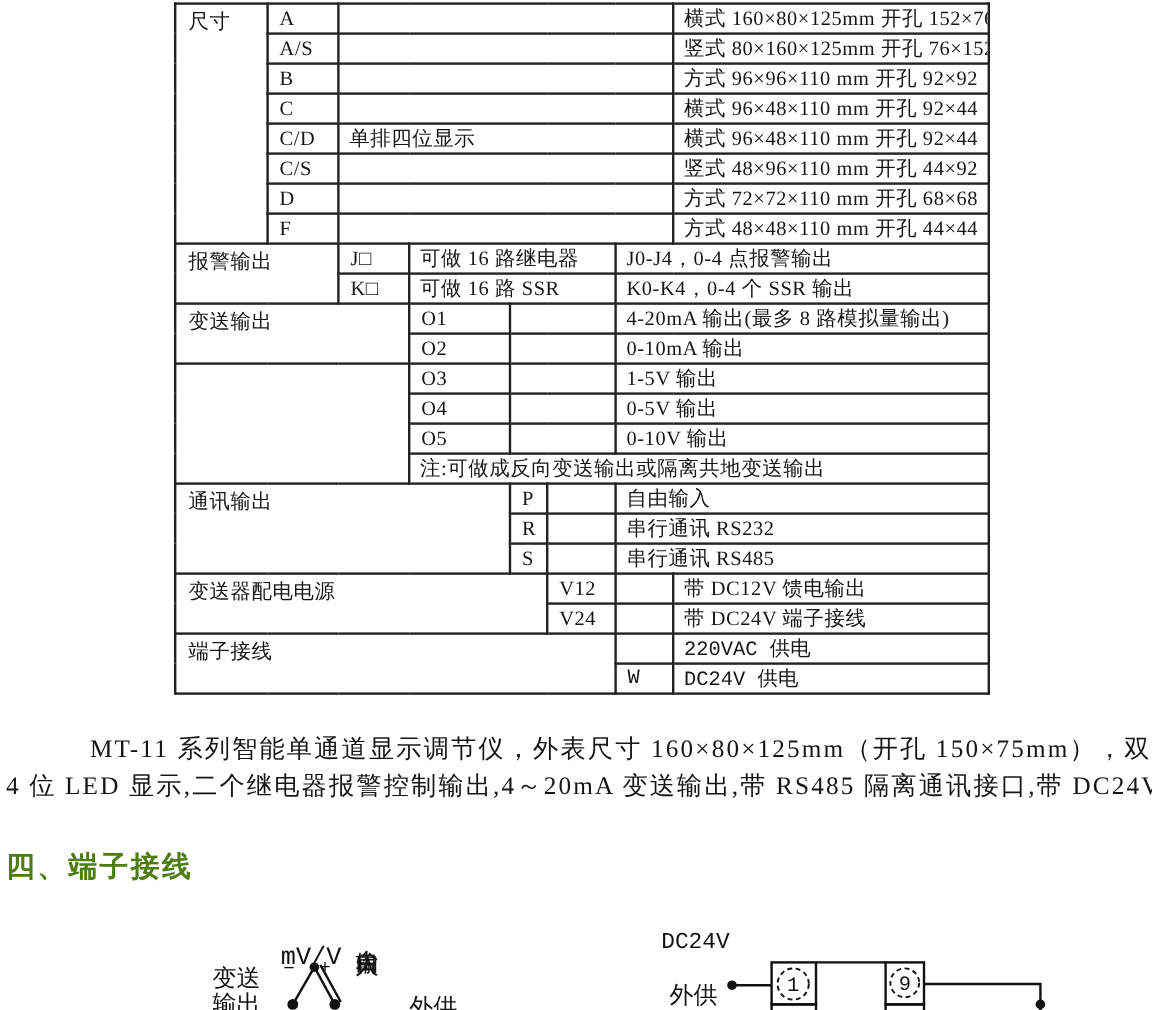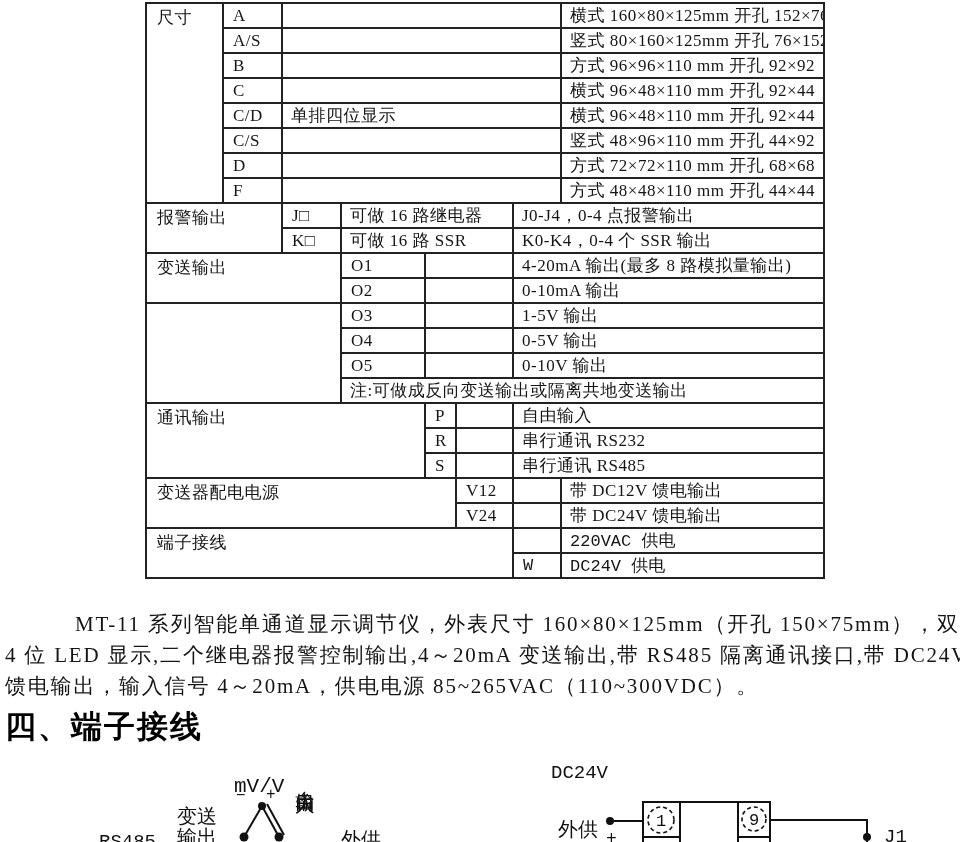--- a/index.html
+++ b/index.html
@@ -13,32 +13,32 @@
     position:absolute;left:145px;top:2px;width:678px;
     border-collapse:collapse;table-layout:fixed;
     font-size:17px;letter-spacing:0.5px;color:#151515;
   }
   table.spec td{
     border:2px solid #222;height:21px;padding:0 2px 0 8px;
     overflow:hidden;white-space:nowrap;vertical-align:middle;
   }
   table.spec td.lbl{vertical-align:top;padding-top:2px;padding-left:10px;}
   table.spec td.code{padding-left:9px;}
-  .mono{font-family:"Liberation Mono","DejaVu Sans Mono",monospace;letter-spacing:0;}
+  .mono{font-family:"Liberation Mono","DejaVu Sans Mono",monospace;letter-spacing:0;margin-top:12px;}
   
   .abs{position:absolute;white-space:nowrap;}
   .example-line{left:5px;top:582px;font-size:19px;letter-spacing:1px;}
   .example-line .mono{font-size:19px;}
   .para-line{font-size:21px;letter-spacing:1.8px;color:#151515;}
   .pl1{left:75px;top:610px;}
   .pl2{left:5px;top:641px;}
   .pl3{left:5px;top:672px;}
   .sec-heading{
-    left:5px;top:706px;font-size:31px;font-weight:bold;letter-spacing:2px;
-    font-family:"Liberation Sans","DejaVu Sans",sans-serif;color:#000000;
+    left:5px;top:706px;font-size:24px;font-weight:bold;letter-spacing:2px;
+    font-family:"Liberation Sans","DejaVu Sans",sans-serif;color:#4d7c0f;
   }
   
   .dg{color:#111;}
   .dg-rs485{left:99px;top:831px;font-size:19px;}
   .dg-transmit{left:177px;top:806px;font-size:20px;line-height:21px;text-align:center;white-space:pre-line;}
   .dg-mvv{left:234px;top:775px;font-size:21px;}
   .dg-minus{left:236px;top:787px;font-size:16px;}
   .dg-plus-l{left:266px;top:786px;font-size:16px;}
   .dg-freeinput{
     left:292px;top:776px;font-size:19px;height:80px;
@@ -177,39 +177,38 @@
 
       <tr>
         <td class="lbl" colspan="5" rowspan="2">变送器配电电源</td>
         <td class="code">V12</td>
         <td></td>
         <td>带 DC12V 馈电输出</td>
       </tr>
       <tr>
         <td class="code">V24</td>
         <td></td>
-        <td>带 DC24V 馈电输出</td>
+        <td>带 DC24V 端子接线</td>
       </tr>
 
       <tr>
         <td class="lbl" colspan="6" rowspan="2">端子接线</td>
         <td class="code mono"></td>
         <td class="mono">220VAC 供电</td>
       </tr>
       <tr>
         <td class="code mono">W</td>
         <td class="mono">DC24V 供电</td>
       </tr>
     </tbody>
   </table>
 
 
   <div class="abs para-line pl1">MT-11 系列智能单通道显示调节仪，外表尺寸 160×80×125mm（开孔 150×75mm），双排</div>
   <div class="abs para-line pl2">4 位 LED 显示,二个继电器报警控制输出,4～20mA 变送输出,带 RS485 隔离通讯接口,带 DC24V</div>
-  <div class="abs para-line pl3">馈电输出，输入信号 4～20mA，供电电源 85~265VAC（110~300VDC）。</div>
 
   <div class="abs sec-heading">四、端子接线</div>
 
   <div class="abs dg mono dg-rs485">RS485</div>
   <div class="abs dg dg-transmit">变送
 输出</div>
   <div class="abs dg mono dg-mvv">mV/V</div>
   <div class="abs dg mono dg-minus">−</div>
   <div class="abs dg mono dg-plus-l">+</div>
   <div class="abs dg dg-freeinput">自由输入</div>

